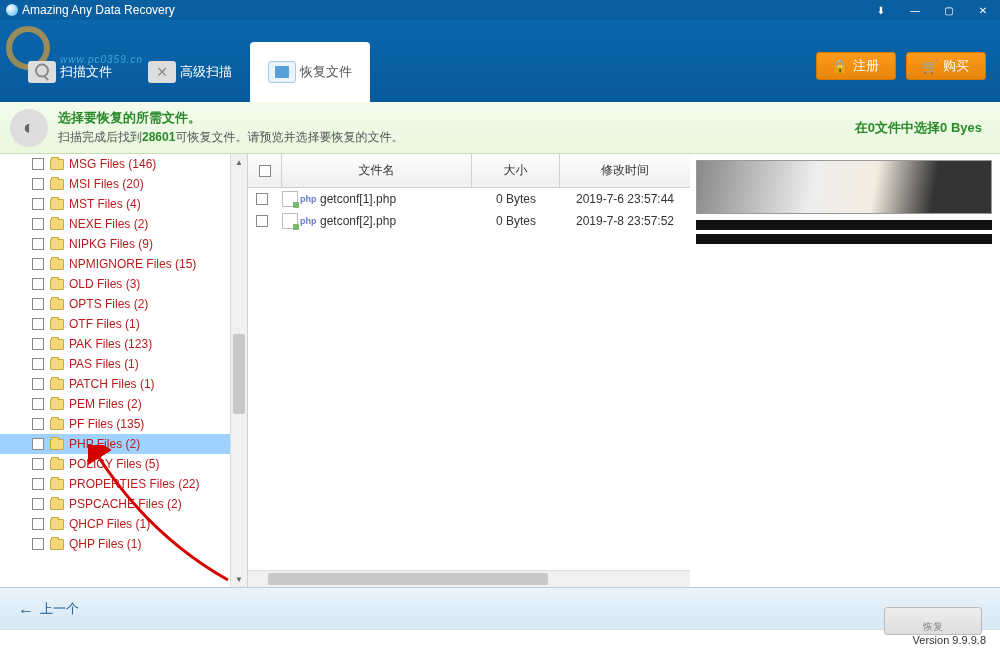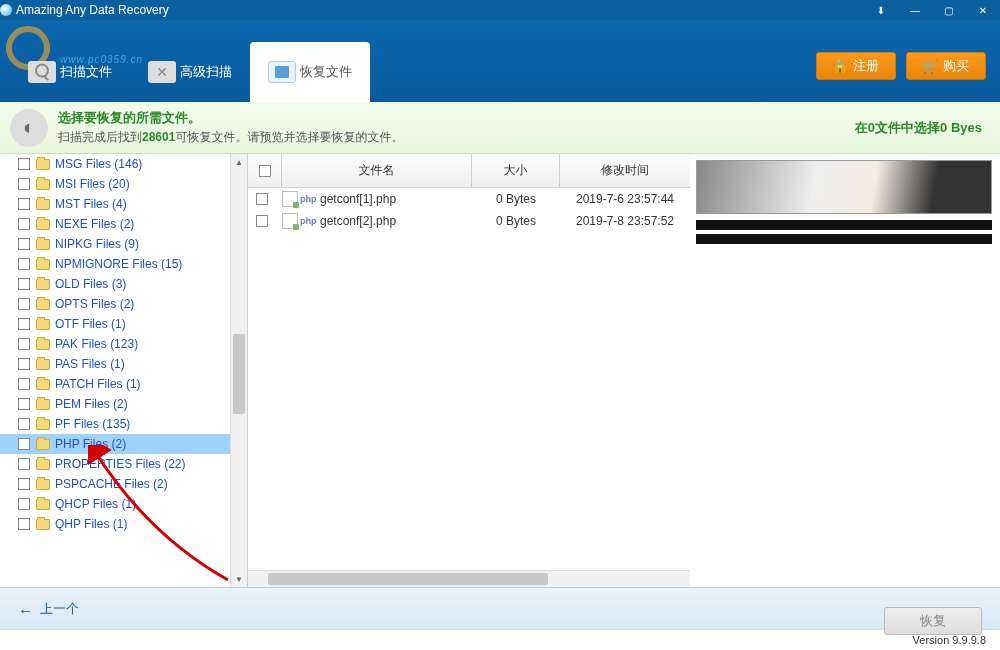--- a/index.html
+++ b/index.html
@@ -1,19 +1,19 @@
 <!DOCTYPE html>
 <html><head>
 <meta charset="utf-8">
 <style>
 * { margin: 0; padding: 0; box-sizing: border-box; font-family: "Microsoft YaHei", Arial, sans-serif; }
 body { width: 1000px; height: 650px; overflow: hidden; background: #fff; position: relative; }
 
 
-.title-bar { height: 20px; background: linear-gradient(#0a5fa0, #0a5fa0); display: flex; align-items: center; justify-content: space-between; color: #fff; font-size: 12px; }
+.title-bar { height: 20px; background: linear-gradient(#0a5fa0, #0a5fa0); display: flex; align-items: center; justify-content: space-between; color: #fff; font-size: 12px; padding-left: 6px; }
 .title-left { display: flex; align-items: center; gap: 4px; }
 .app-icon { width: 12px; height: 12px; border-radius: 50%; background: radial-gradient(circle at 35% 35%, #fff, #3cb3f0); }
 .title-ctrls { display: flex; }
 .title-btn { width: 34px; height: 20px; display: flex; align-items: center; justify-content: center; cursor: pointer; font-size: 10px; }
 
 
 .header { height: 82px; background: linear-gradient(#0b66ac, #085a9c); display: flex; align-items: stretch; position: relative; }
 .watermark { position: absolute; left: 0; top: 0; width: 60px; height: 60px; opacity: 0.6; }
 .watermark-circle { position: absolute; width: 44px; height: 44px; border: 6px solid #f9a825; border-radius: 50%; left: 6px; top: 6px; }
 .watermark-text { position: absolute; left: 60px; top: 34px; color: #3aa9e2; font-size: 10px; letter-spacing: 1px; font-style: italic; }
@@ -36,21 +36,21 @@
 .banner-icon { width: 38px; height: 38px; border-radius: 50%; background: #ddd; display: flex; align-items: center; justify-content: center; font-size: 20px; color: #666; }
 .banner-text .bt1 { color: #2a8a2a; font-size: 13px; font-weight: bold; }
 .banner-text .bt2 { color: #555; font-size: 12px; margin-top: 2px; }
 .banner-text .bt2 .count { color: #2a8a2a; font-weight: bold; }
 .banner-right { color: #2a8a2a; font-size: 13px; font-weight: bold; }
 
 
 .main { display: flex; height: 433px; }
 .sidebar { width: 248px; border-right: 1px solid #d0d0d0; overflow-y: hidden; position: relative; }
 .tree { list-style: none; }
-.tree li { display: flex; align-items: center; height: 20px; font-size: 12px; color: #1d4ed8; padding-left: 18px; cursor: pointer; }
+.tree li { display: flex; align-items: center; height: 20px; font-size: 12px; color: #b91c1c; padding-left: 32px; cursor: pointer; }
 .tree li.selected { background: #9fd2ff; }
 .tree-cb { width: 12px; height: 12px; border: 1px solid #888; margin-right: 6px; background: #fff; }
 .tree-folder { width: 14px; height: 11px; background: #f5d87a; border: 1px solid #c9a93b; border-radius: 1px; margin-right: 5px; position: relative; }
 .tree-folder::before { content: ""; position: absolute; width: 6px; height: 2px; background: #f5d87a; border: 1px solid #c9a93b; border-bottom: none; top: -3px; left: 0; border-radius: 1px 1px 0 0; }
 .sidebar-scroll { position: absolute; right: 0; top: 0; bottom: 0; width: 17px; background: #f0f0f0; border-left: 1px solid #ddd; }
 .sidebar-thumb { position: absolute; left: 2px; right: 2px; top: 180px; height: 80px; background: #c8c8c8; border-radius: 2px; }
 .sidebar-arrow { position: absolute; left: 0; right: 0; height: 16px; display: flex; align-items: center; justify-content: center; font-size: 8px; color: #666; }
 
 .content { width: 442px; display: flex; flex-direction: column; }
 .file-head { display: flex; height: 34px; border-bottom: 1px solid #d0d0d0; background: linear-gradient(#fdfdfd,#efefef); font-size: 12px; color: #333; }
@@ -73,21 +73,21 @@
 
 .preview { flex: 1; padding: 6px 8px 0 6px; }
 .prev-img { height: 54px; background: linear-gradient(100deg,#888 0%,#bbb 20%,#eee 40%,#f3ece0 60%,#333 80%); border: 1px solid #999; }
 .prev-bar1 { height: 10px; background: #111; margin-top: 6px; width: 100%; }
 .prev-bar2 { height: 10px; background: #111; margin-top: 4px; width: 100%; }
 
 
 .footer { height: 42px; background: linear-gradient(#e9f3fb, #d7e8f5); border-top: 1px solid #b8cee0; display: flex; align-items: center; justify-content: space-between; padding: 0 18px; }
 .back { display: flex; align-items: center; gap: 6px; font-size: 13px; color: #1a5a8a; cursor: pointer; }
 .back-arrow { color: #1a5a8a; font-size: 16px; }
-.recover-btn { width: 98px; height: 28px; background: linear-gradient(#eee,#ddd); border: 1px solid #bbb; border-radius: 3px; color: #888; font-size: 13px; display: flex; align-items: center; justify-content: center; margin-top: 24px; }
+.recover-btn { width: 98px; height: 28px; background: linear-gradient(#eee,#ddd); border: 1px solid #bbb; border-radius: 3px; color: #888; font-size: 10px; display: flex; align-items: flex-end; justify-content: center; margin-top: 24px; }
 
 .version-bar { height: 21px; background: #fff; border-top: 1px solid #d8d8d8; display: flex; align-items: center; justify-content: flex-end; padding-right: 14px; font-size: 11px; color: #333; }
 
 
 .red-arrow { position: absolute; left: 88px; top: 445px; width: 150px; height: 140px; pointer-events: none; z-index: 50; }
 .red-arrow svg { width: 100%; height: 100%; }
 </style>
 </head>
 <body>
 
@@ -218,20 +218,25 @@
         </li>
         <li>
           <span class="tree-cb"></span>
           <span class="tree-folder"></span>
           <span>PF Files (135)</span>
         </li>
         <li class="selected">
           <span class="tree-cb"></span>
           <span class="tree-folder"></span>
           <span>PHP Files (2)</span>
+        </li>
+        <li>
+          <span class="tree-cb"></span>
+          <span class="tree-folder"></span>
+          <span>POLICY Files (5)</span>
         </li>
         <li>
           <span class="tree-cb"></span>
           <span class="tree-folder"></span>
           <span>PROPERTIES Files (22)</span>
         </li>
         <li>
           <span class="tree-cb"></span>
           <span class="tree-folder"></span>
           <span>PSPCACHE Files (2)</span>

